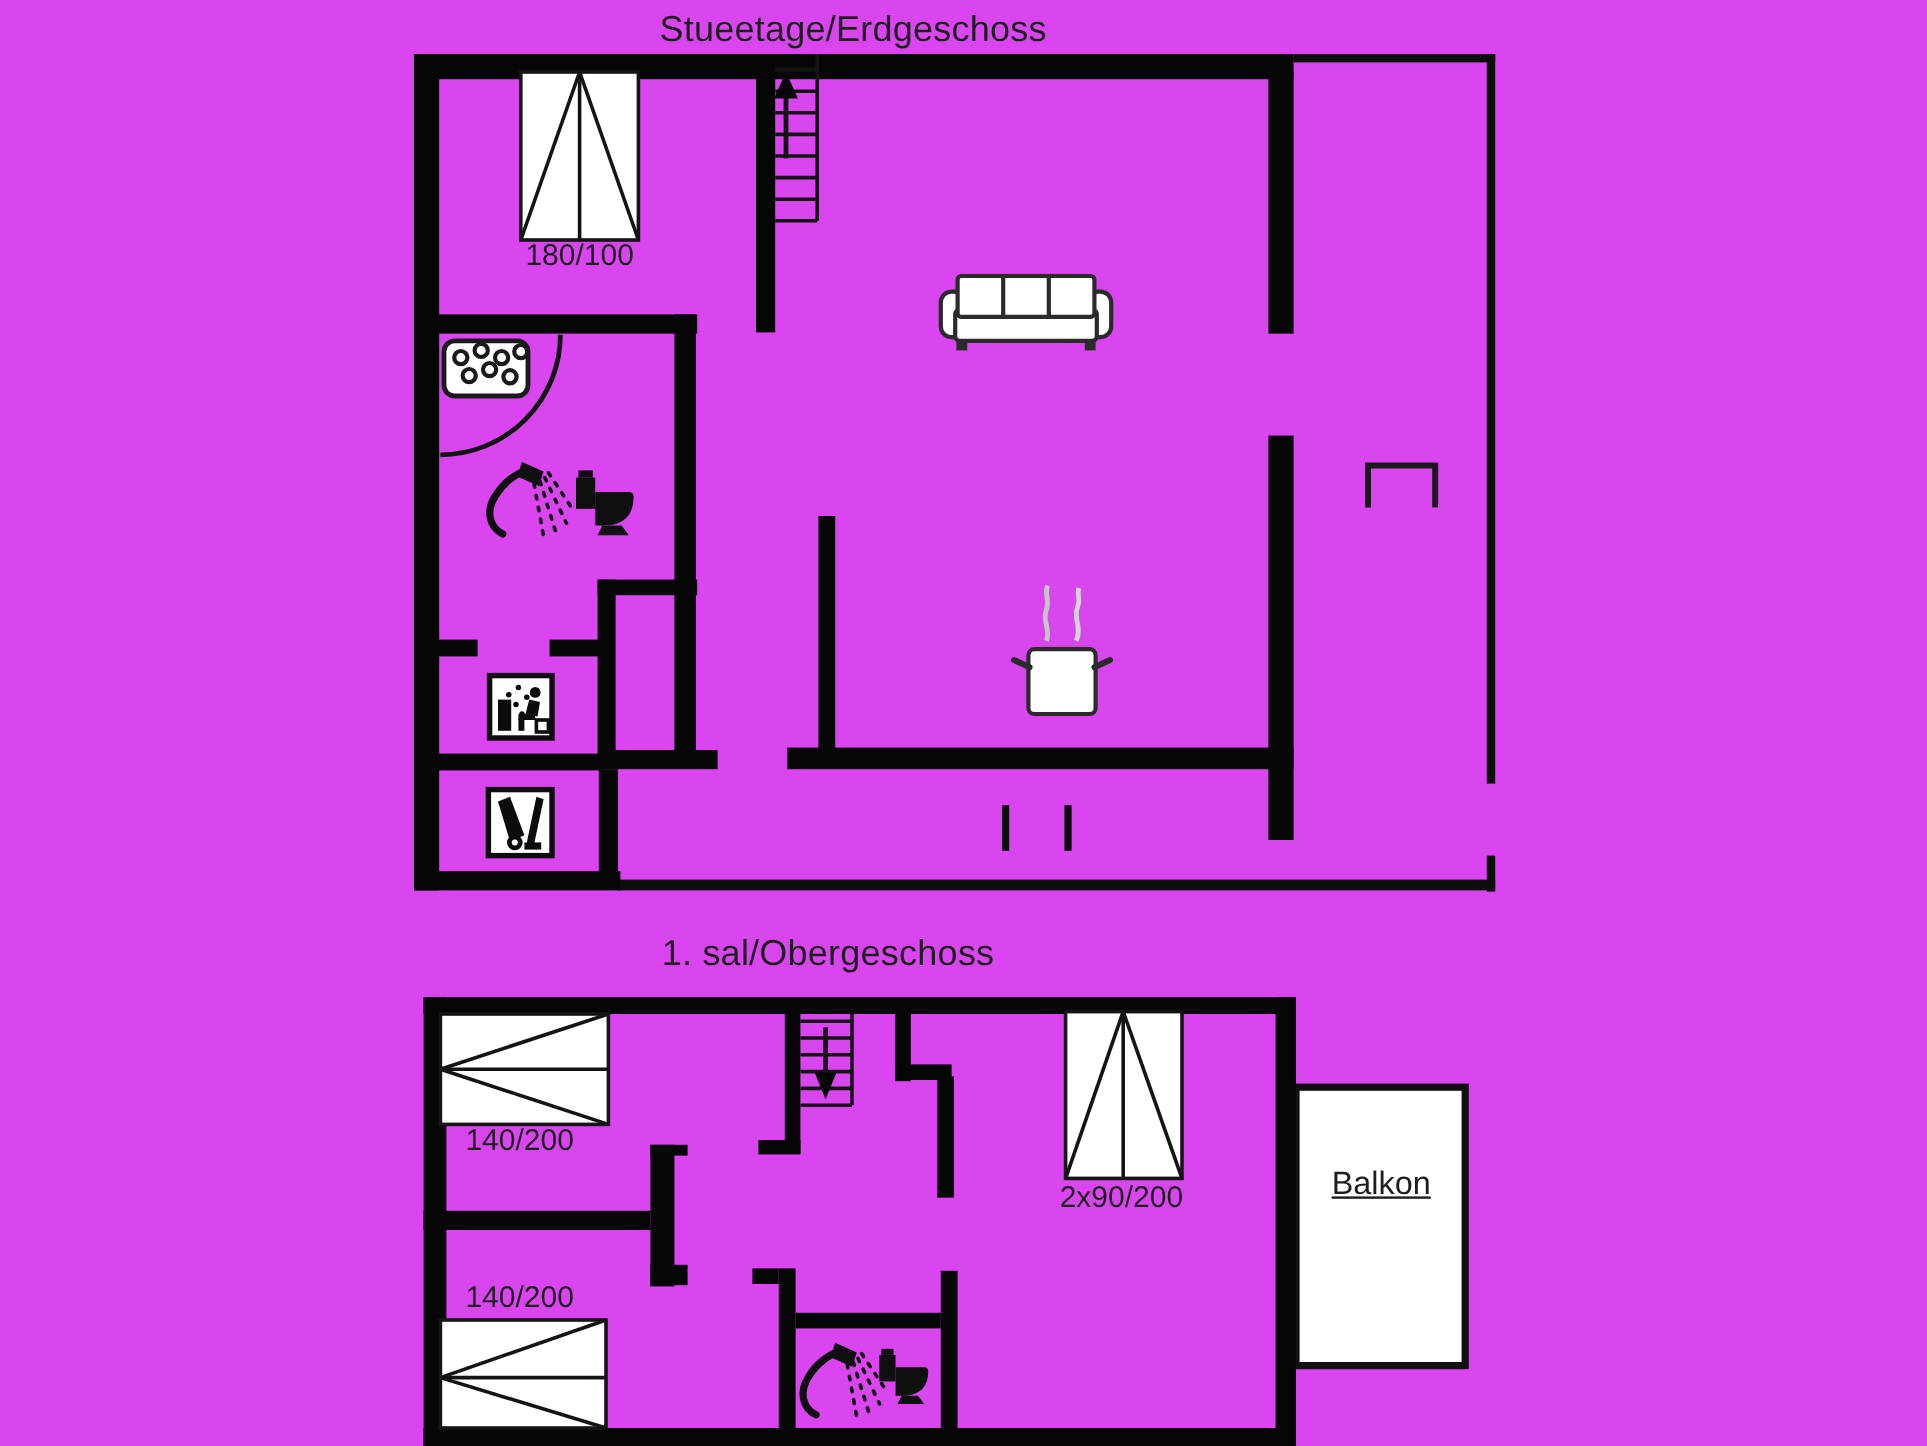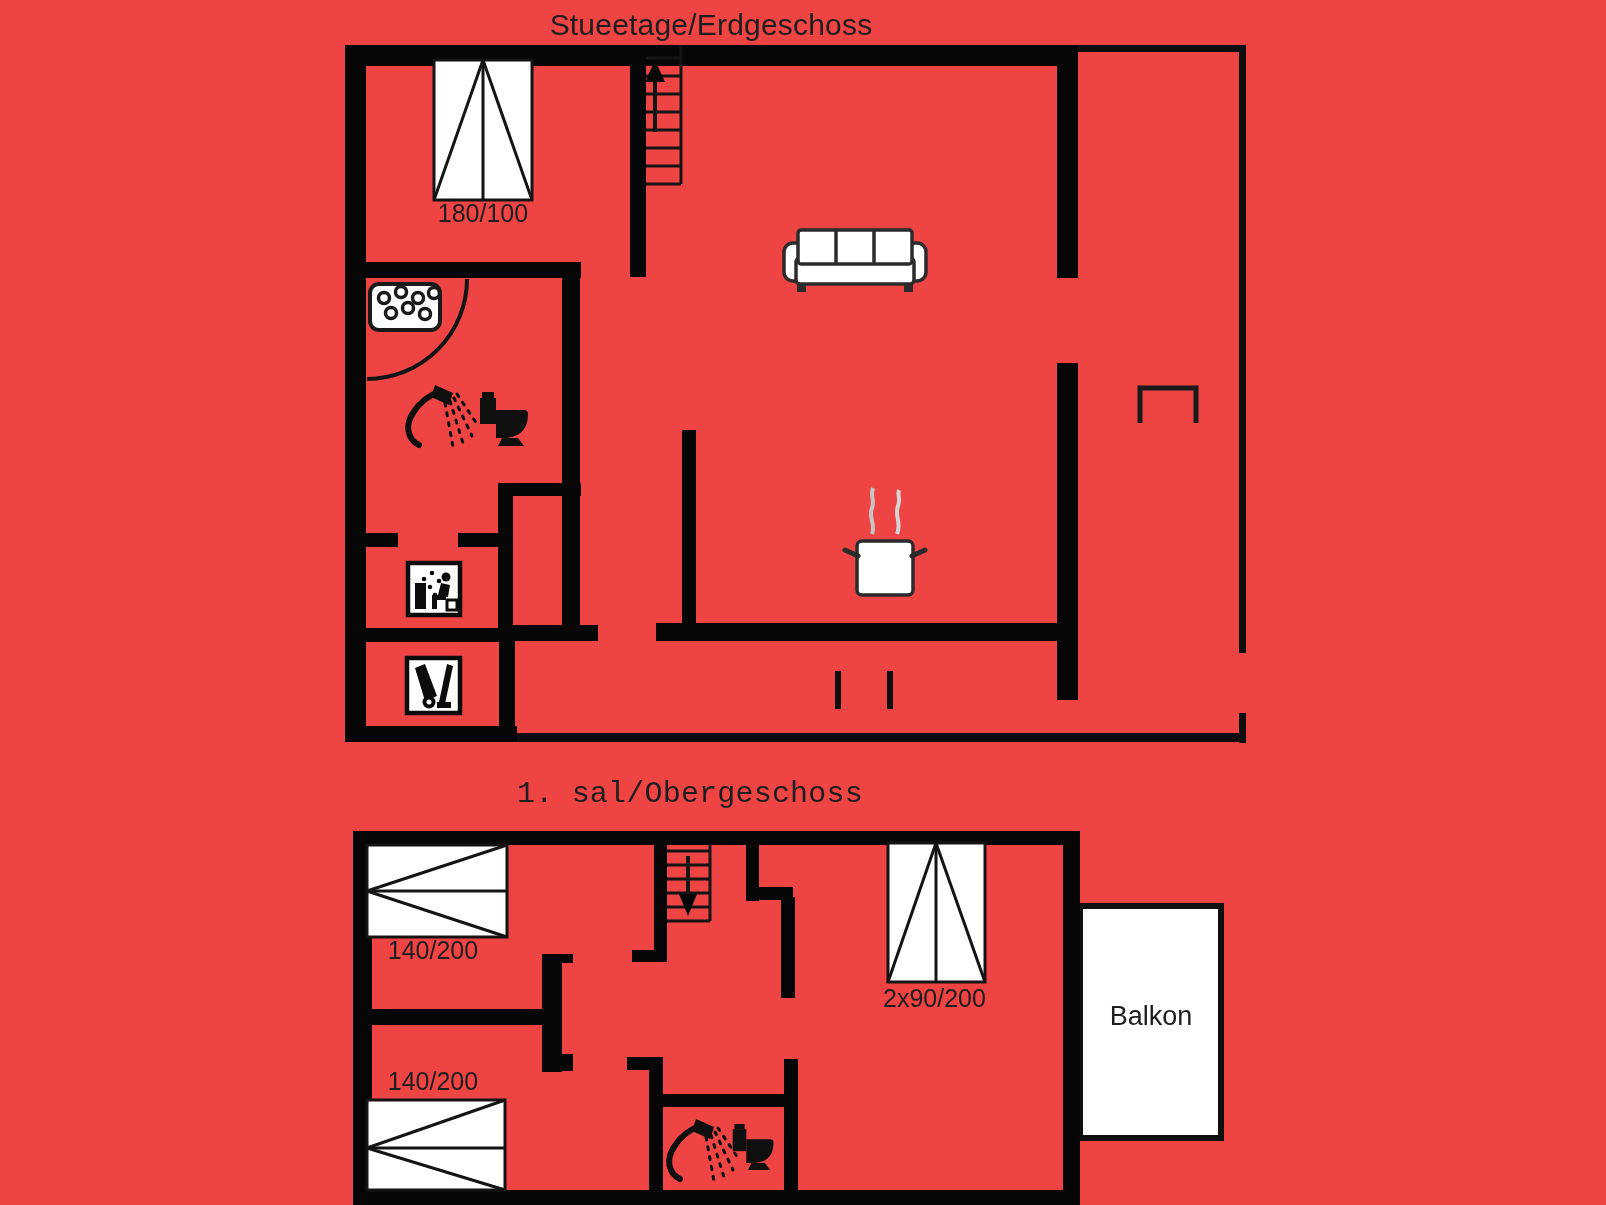--- a/index.html
+++ b/index.html
@@ -1,16 +1,16 @@
 <!DOCTYPE html>
 <html><head>
 <meta charset="utf-8">
 <style>
   html,body{margin:0;padding:0;background:#ffffff;}
-  #stage{position:relative;width:1606px;height:1205px;background:#ef4444;overflow:hidden;
+  #stage{position:relative;width:1606px;height:1205px;background:#d946ef;overflow:hidden;
          font-family:"Liberation Sans", sans-serif;color:#1e1e1e;}
   #plan-svg{position:absolute;left:0;top:0;}
   .lbl{position:absolute;text-align:center;color:#1e1e1e;white-space:nowrap;line-height:1.1;}
   .title{font-size:30px;letter-spacing:0.2px;}
   .bedlbl{font-size:25px;}
   .balklbl{font-size:27px;}
 </style>
 </head>
 <body>
 
@@ -217,18 +217,18 @@
     </g>
 
     <use href="#icon-shower" transform="translate(666,1117)"></use>
     <use href="#icon-toilet" transform="translate(731,1124) scale(0.85)"></use>
   </g>
 </svg>
 
   <div class="lbl title" style="left:511px;top:8px;width:400px;">Stueetage/Erdgeschoss</div>
   <div class="lbl bedlbl" style="left:423px;top:200px;width:120px;">180/100</div>
 
-  <div class="lbl title" style="left:490px;top:778px;width:400px;font-family:Liberation Mono, monospace;">1. sal/Obergeschoss</div>
+  <div class="lbl title" style="left:490px;top:778px;width:400px;">1. sal/Obergeschoss</div>
   <div class="lbl bedlbl" style="left:373px;top:937px;width:120px;">140/200</div>
   <div class="lbl bedlbl" style="left:373px;top:1068px;width:120px;">140/200</div>
   <div class="lbl bedlbl" style="left:862px;top:985px;width:145px;">2x90/200</div>
-  <div class="lbl balklbl" style="left:1085px;top:1002px;width:132px;">Balkon</div>
+  <div class="lbl balklbl" style="left:1085px;top:972px;width:132px;text-decoration:underline;">Balkon</div>
 </div>
 
 </body></html>

